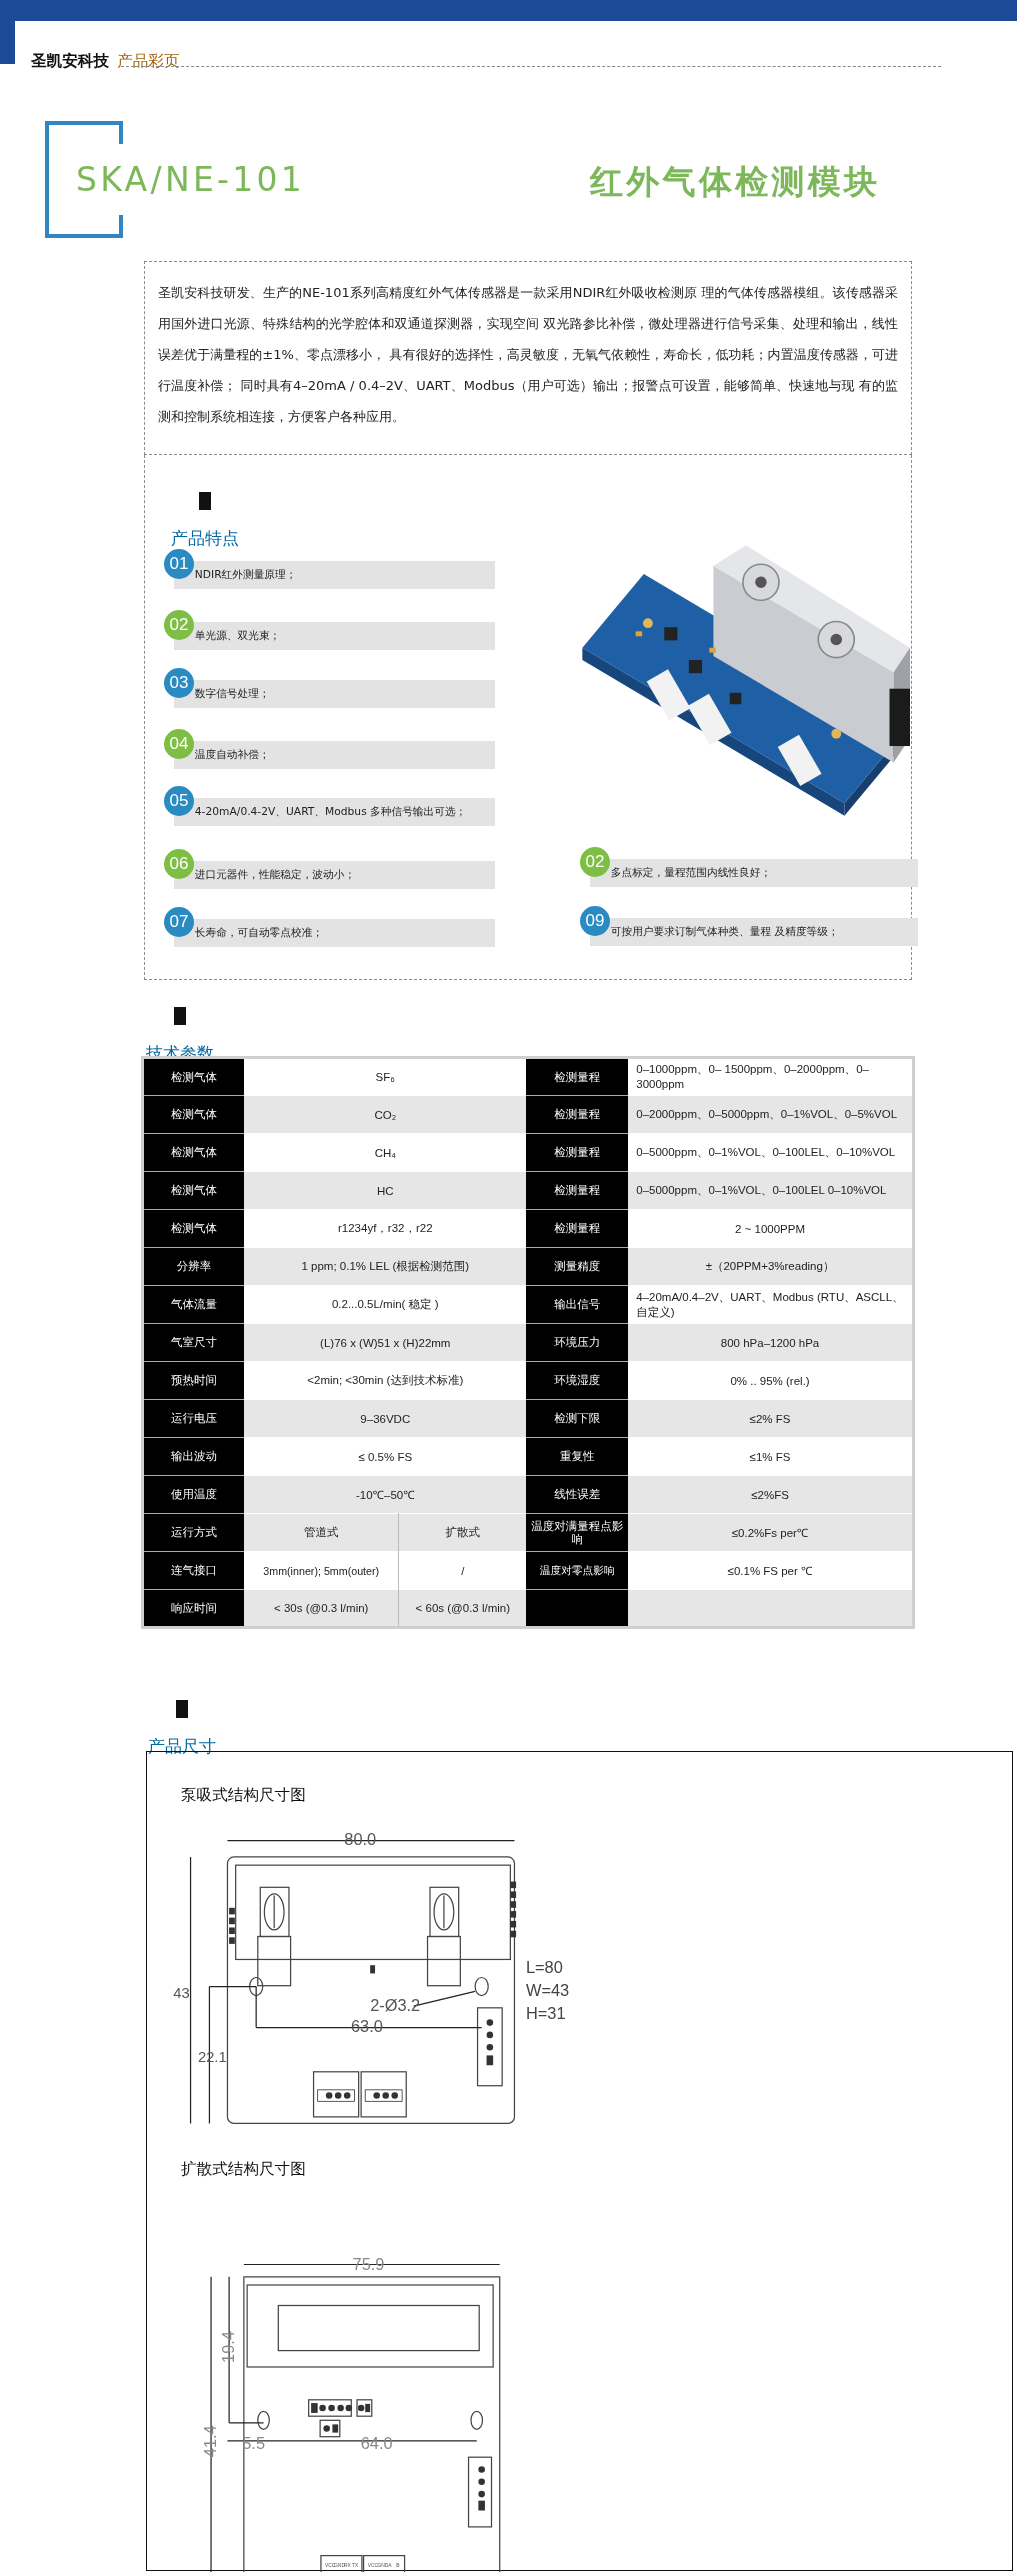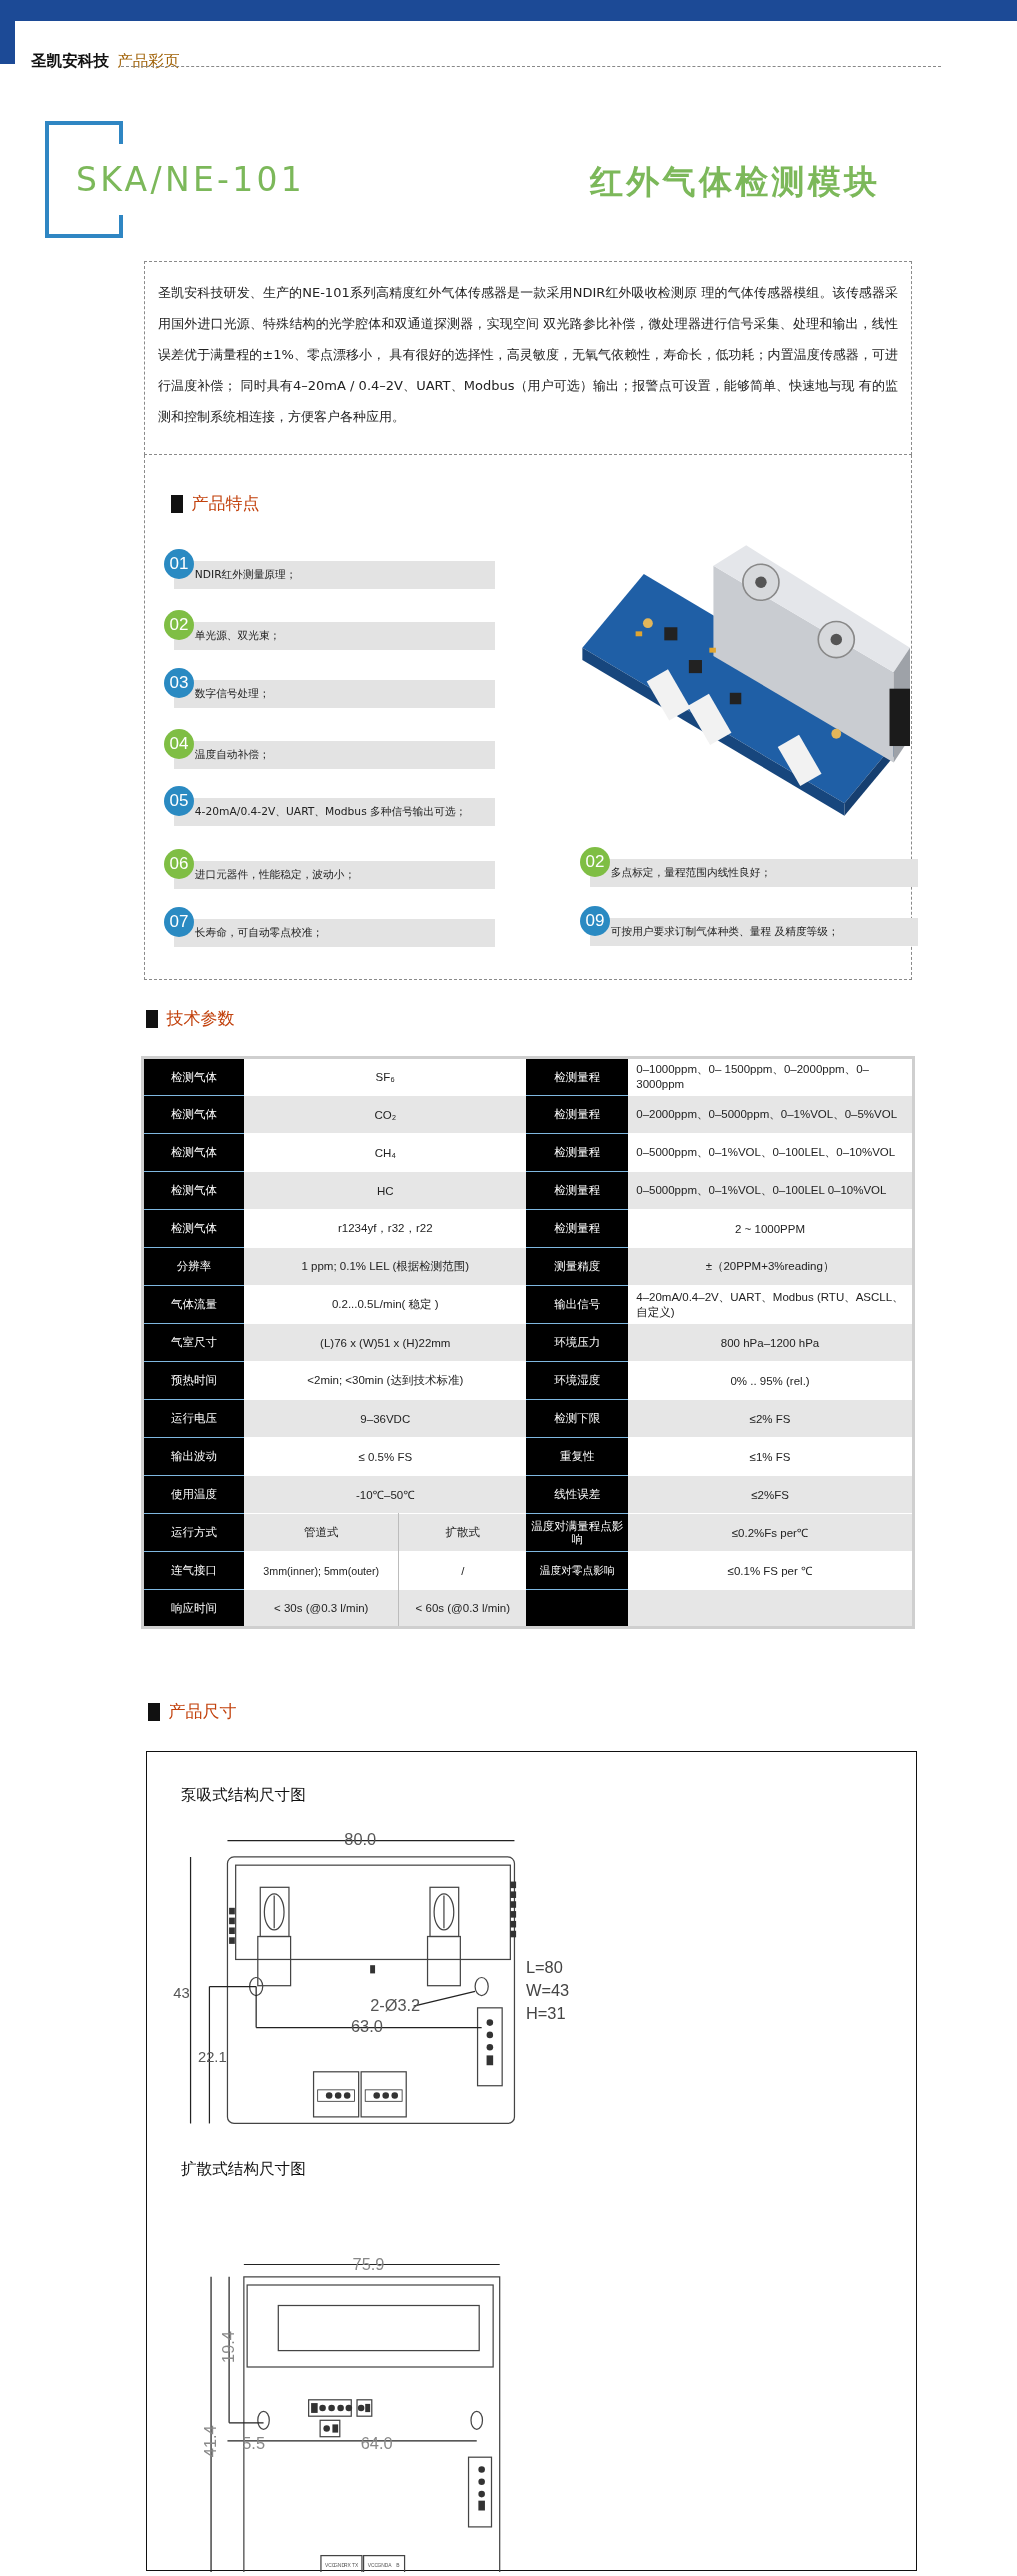--- a/index.html
+++ b/index.html
@@ -10,37 +10,37 @@
   .hdr { left: 31px; top: 51px; font-size: 15.6px; color: #111; font-weight: bold; }
   .hdr .sub { font-weight: normal; color: #a16207; margin-left: 8.2px; }
   .hdrline { left: 121px; top: 66px; width: 820px; border-top: 1.6px dashed #888; }
   .bracket { left: 45px; top: 121px; width: 78px; height: 117px; border: 4.1px solid #2f86c3; border-right: none; }
   .bracket-r1 { left: 119px; top: 121px; width: 4.1px; height: 23px; background: #2f86c3; }
   .bracket-r2 { left: 119px; top: 215px; width: 4.1px; height: 23px; background: #2f86c3; }
   .model { left: 76px; top: 160px; font-size: 33px; font-weight: normal; color: #7cb85a; letter-spacing: 3.3px; }
   .ptitle { left: 590px; top: 160px; font-size: 33px; font-weight: bold; color: #7cb85a; letter-spacing: 3.3px; }
   .intro { left: 144px; top: 261px; width: 768px; height: 194px; border: 1.6px dashed #8a8a8a; padding: 14.8px 13px 0 13px; font-size: 13px; line-height: 31px; color: #222; text-align: justify; }
   .featbox { left: 144px; top: 455px; width: 768px; height: 525px; border-left: 1.6px dashed #8a8a8a; border-right: 1.6px dashed #8a8a8a; border-bottom: 1.6px dashed #8a8a8a; }
-  .sec-title { font-size: 17px; color: #c2410c; display: flex; align-items: center; gap: 9px; }
+  .sec-title { font-size: 17px; color: #0369a1; display: flex; align-items: center; gap: 17px; flex-direction: column; }
   .sec-title .sq { width: 11.5px; height: 18px; background: #111; display: inline-block; }
   .feat { position: absolute; height: 28px; }
   .feat .bar { position: absolute; left: 9.8px; top: 12.3px; height: 28px; background: #e3e3e3; font-size: 10.7px; line-height: 28px; padding-left: 21px; color: #222; white-space: nowrap; }
   .feat .num { position: absolute; left: 0; top: 0; width: 30px; height: 30px; border-radius: 50%; color: #fff; font-size: 17px; line-height: 30px; text-align: center; z-index: 2; font-family: "Liberation Sans", sans-serif; }
   .num.blue { background: #2a8ac2; }
   .num.green { background: #7fbe44; }
   .pcb { left: 566px; top: 533px; width: 344px; height: 295px; }
   table.spec { position: absolute; left: 141px; top: 1056px; width: 774px; border-collapse: collapse; border: 3.3px solid #cfcfcf; font-family: "Liberation Sans", sans-serif; }
   table.spec td { height: 38px; font-size: 11.5px; text-align: center; border-top: 1.6px solid #ffffff; }
   table.spec td.lbl { background: #000000; color: #fff; width: 102px; border-top: 1.6px solid #7fb8e0; font-size: 11.5px; line-height: 13px; }
   table.spec td.val { color: #222; }
   table.spec td.val.left { text-align: left; padding-left: 8.2px; line-height: 14.8px; }
   table.spec tr.alt td.val { background: #e6e6e6; }
   table.spec tr.wht td.val { background: #ffffff; }
   table.spec td.split { border-right: 0.8px solid #bcbcbc; }
-  .dimbox { left: 146px; top: 1751px; width: 771px; height: 820px; border: 1.6px solid #111; }
+  .dimbox { left: 146px; top: 1751px; width: 867px; height: 820px; border: 1.6px solid #111; }
   .dimlabel { font-size: 15.6px; color: #111; position: absolute; }
   svg text { font-family: "Liberation Sans", sans-serif; }
 </style>
 </head>
 <body>
 
 <div class="abs topbar"></div>
 <div class="abs topblock"></div>
 <div class="abs hdr">
   <span>圣凯安科技</span><span class="sub">产品彩页</span>

